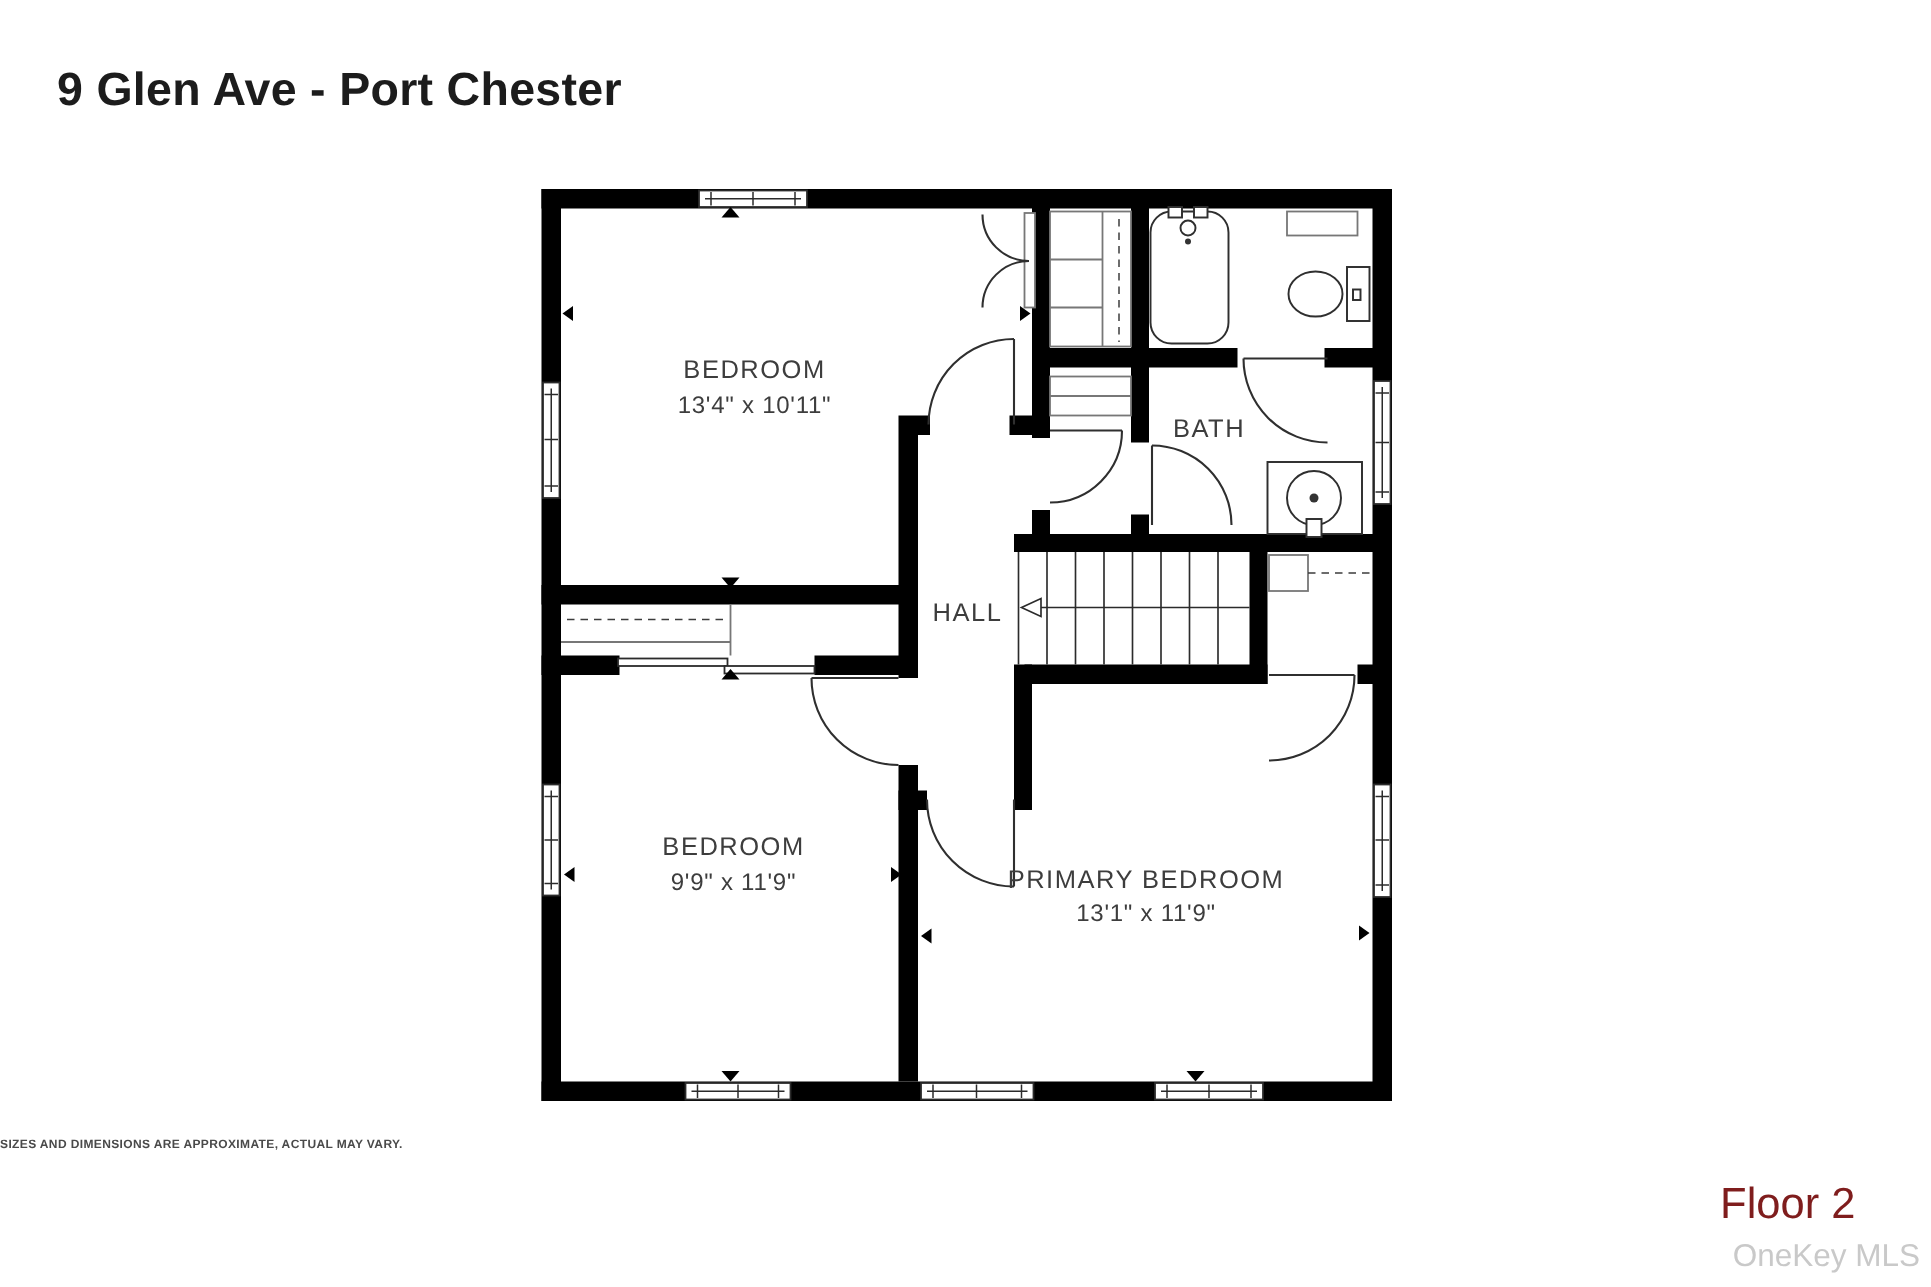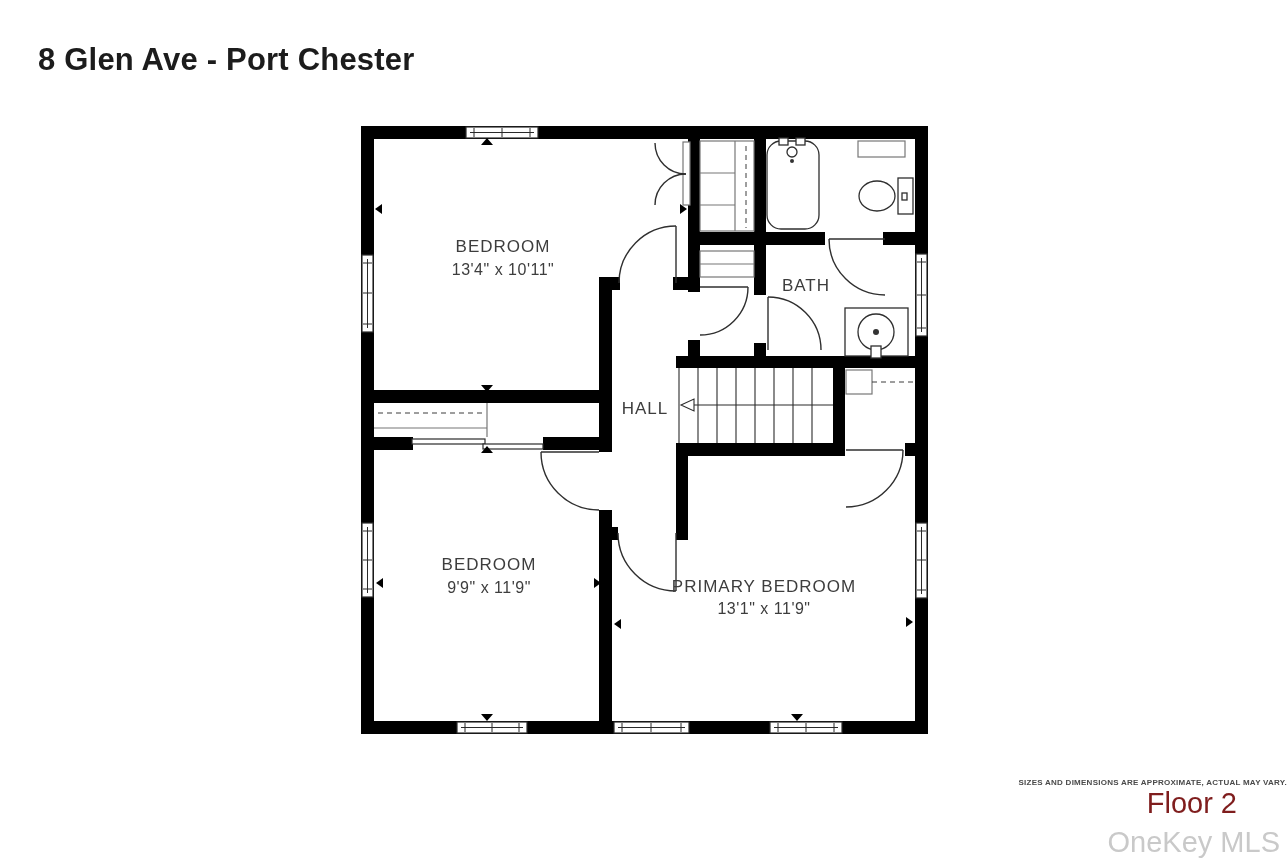--- a/index.html
+++ b/index.html
@@ -1,24 +1,24 @@
 <!DOCTYPE html>
 <html><head>
 <meta charset="utf-8">
 <style>
   html,body{margin:0;padding:0;background:#ffffff;}
   body{width:1287px;height:858px;position:relative;overflow:hidden;
        font-family:"Liberation Sans", sans-serif;}
   .page-title{position:absolute;left:38px;top:42px;font-size:31px;font-weight:600;
        color:#1c1c1c;letter-spacing:.2px;}
-  .disclaimer{position:absolute;left:0;right:0;top:778px;text-align:right;
+  .disclaimer{position:absolute;left:0;right:0;top:758px;text-align:left;
        font-size:8px;color:#4a4a4a;letter-spacing:.25px;font-weight:600;}
   .floor-label{position:absolute;right:50px;top:787px;font-size:29px;font-weight:500;
        color:#7f1d1d;}
-  .watermark{position:absolute;right:7px;top:826px;font-size:29px;font-weight:400;
+  .watermark{position:absolute;right:7px;top:826px;font-size:21px;font-weight:400;
        color:#c9c9c9;}
   svg{position:absolute;left:0;top:0;}
   .wall{fill:#000000;stroke:none;}
   .winrect{fill:#ffffff;stroke:#2b2b2b;stroke-width:1.2;}
   .winline{stroke:#2b2b2b;stroke-width:1;}
   .door{stroke:#2f2f2f;stroke-width:1.4;fill:none;}
   .fix{stroke:#2f2f2f;stroke-width:1.3;fill:#ffffff;}
   .fixfill{fill:#333333;stroke:none;}
   .closet{stroke:#777777;stroke-width:1.2;fill:#ffffff;}
   .closetline{stroke:#777777;stroke-width:1.2;fill:none;}
@@ -26,21 +26,21 @@
   .stair{stroke:#2b2b2b;stroke-width:1.1;fill:none;}
   .marker{fill:#000000;stroke:none;}
   .room-name{font-family:"Liberation Sans",sans-serif;font-size:17px;fill:#3d3d3d;
        letter-spacing:1px;text-anchor:middle;}
   .room-dim{font-family:"Liberation Sans",sans-serif;font-size:16px;fill:#3d3d3d;
        letter-spacing:.5px;text-anchor:middle;}
 </style>
 </head>
 <body>
 
-<div class="page-title">8 Glen Ave - Port Chester</div>
+<div class="page-title">9 Glen Ave - Port Chester</div>
 
 <svg width="1287" height="858" viewBox="0 0 1287 858">
 
   <g>
     <rect class="wall" x="361" y="126" width="567" height="13"></rect>
     <rect class="wall" x="361" y="721" width="567" height="13"></rect>
     <rect class="wall" x="361" y="126" width="13" height="608"></rect>
     <rect class="wall" x="915" y="126" width="13" height="608"></rect>
     <rect class="wall" x="361" y="390" width="251" height="13"></rect>
     <rect class="wall" x="361" y="437" width="52" height="13"></rect>

